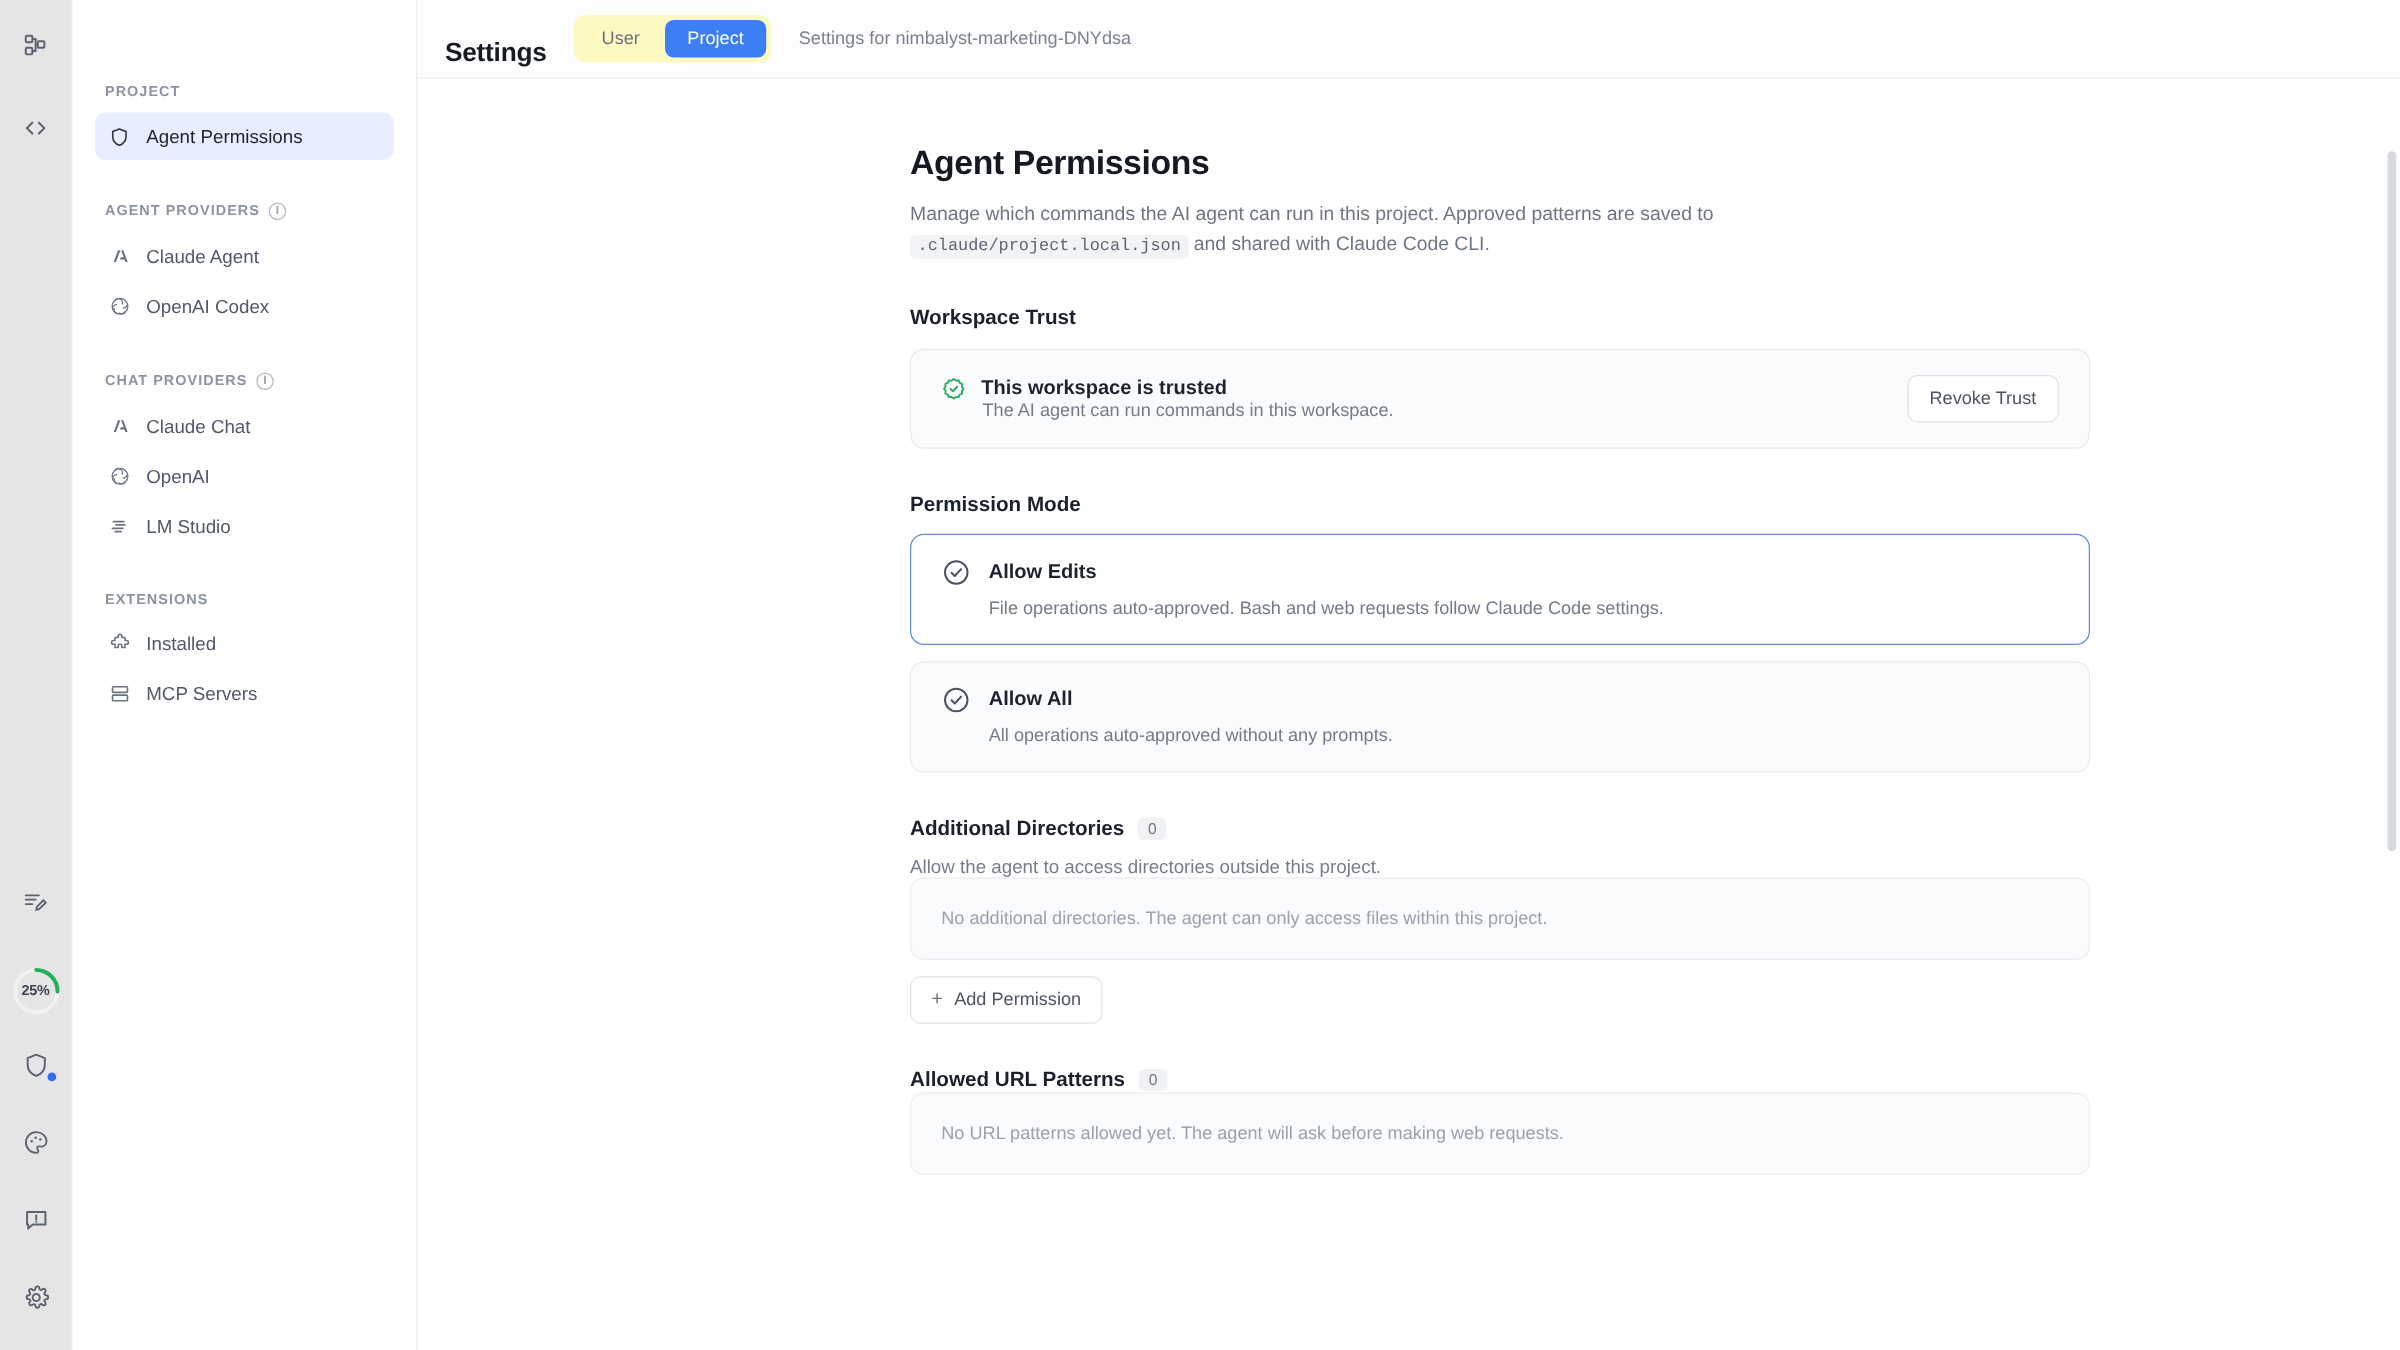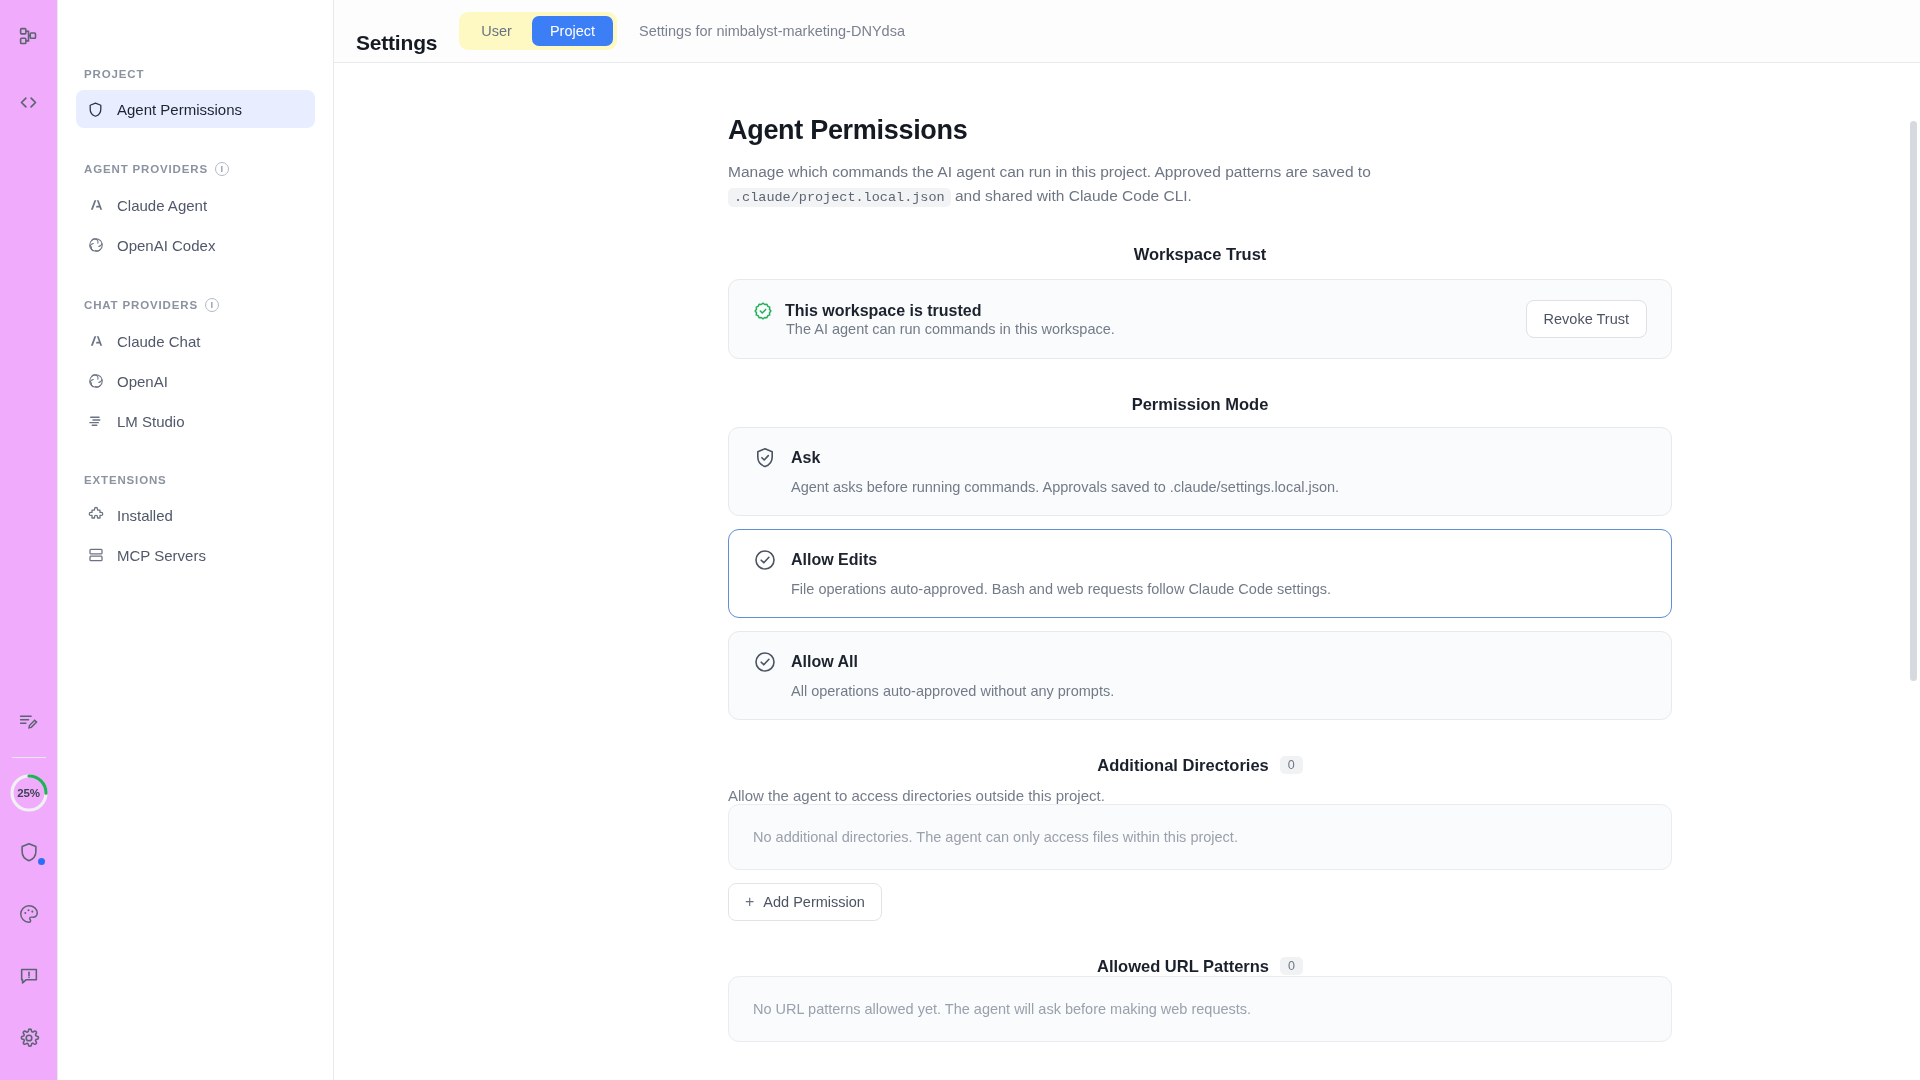--- a/index.html
+++ b/index.html
@@ -8,21 +8,21 @@
     overflow: hidden;
     background: #ffffff;
     font-family: "Liberation Sans", sans-serif;
     -webkit-font-smoothing: antialiased;
   }
   .app { display: flex; width: 1920px; height: 1080px; }
 
   
   .rail {
     width: 58px; flex: 0 0 58px;
-    background: #f0abfc;
+    background: #e5e5e5;
     border-right: 1px solid #e9eaec;
     display: flex; flex-direction: column; align-items: center;
     padding-top: 16px;
   }
   .rail-icon {
     width: 40px; height: 40px;
     display: flex; align-items: center; justify-content: center;
     color: #5b6270;
     margin-bottom: 6px;
     border-radius: 8px;
@@ -114,21 +114,21 @@
     margin-top: 14px; max-width: 790px;
   }
   code.inline {
     font-family: "Liberation Mono", monospace;
     font-size: 13.5px; background: #f2f3f5; color: #5b6personally; color: #5d6573;
     padding: 2px 6px; border-radius: 5px;
   }
 
   .sec-title {
     font-size: 16.5px; font-weight: 600; color: #1b212c;
-    margin-top: 36px; display: flex; align-items: center; gap: 11px; justify-content: center;
+    margin-top: 36px; display: flex; align-items: center; gap: 11px;
   }
   .count-pill {
     font-size: 12.5px; color: #6f7785; background: #f1f2f4;
     border-radius: 5px; padding: 2px 8px; font-weight: 500;
   }
   .sec-sub { font-size: 15px; color: #757d8b; margin-top: 12px; }
 
   .card {
     margin-top: 15px; border: 1px solid #e8e9ec; border-radius: 11px;
     background: #fafbfc; padding: 20px 24px;
@@ -377,32 +377,20 @@
             <div class="trust-sub">The AI agent can run commands in this workspace.</div>
           </div>
           <button class="btn-outline">Revoke Trust</button>
         </div>
 
         
         <div class="sec-title">
           <span>Permission Mode</span>
         </div>
 
-        <div class="mode-card">
-          <div class="mode-head">
-            <span style="color:#4b5362;display:flex;">
-              <svg width="24" height="24" viewBox="0 0 24 24" fill="none" stroke="currentColor" stroke-width="1.6" stroke-linejoin="round" stroke-linecap="round">
-                <path d="M12 2.8l7.2 2.9v5.3c0 4.4-3 8.1-7.2 9.6-4.2-1.5-7.2-5.2-7.2-9.6V5.7z"></path>
-                <polyline points="8.9,11.7 11.2,14 15.3,9.6"></polyline>
-              </svg>
-            </span>
-            <span class="mode-name">Ask</span>
-          </div>
-          <div class="mode-desc">Agent asks before running commands. Approvals saved to .claude/settings.local.json.</div>
-        </div>
 
         <div class="mode-card selected">
           <div class="mode-head">
             <span style="color:#4b5362;display:flex;">
               <svg width="24" height="24" viewBox="0 0 24 24" fill="none" stroke="currentColor" stroke-width="1.6" stroke-linejoin="round" stroke-linecap="round">
                 <circle cx="12" cy="12" r="9"></circle>
                   <polyline points="8.2,12.2 10.8,14.8 15.9,9.3"></polyline>
               </svg>
             </span>
             <span class="mode-name">Allow Edits</span>

